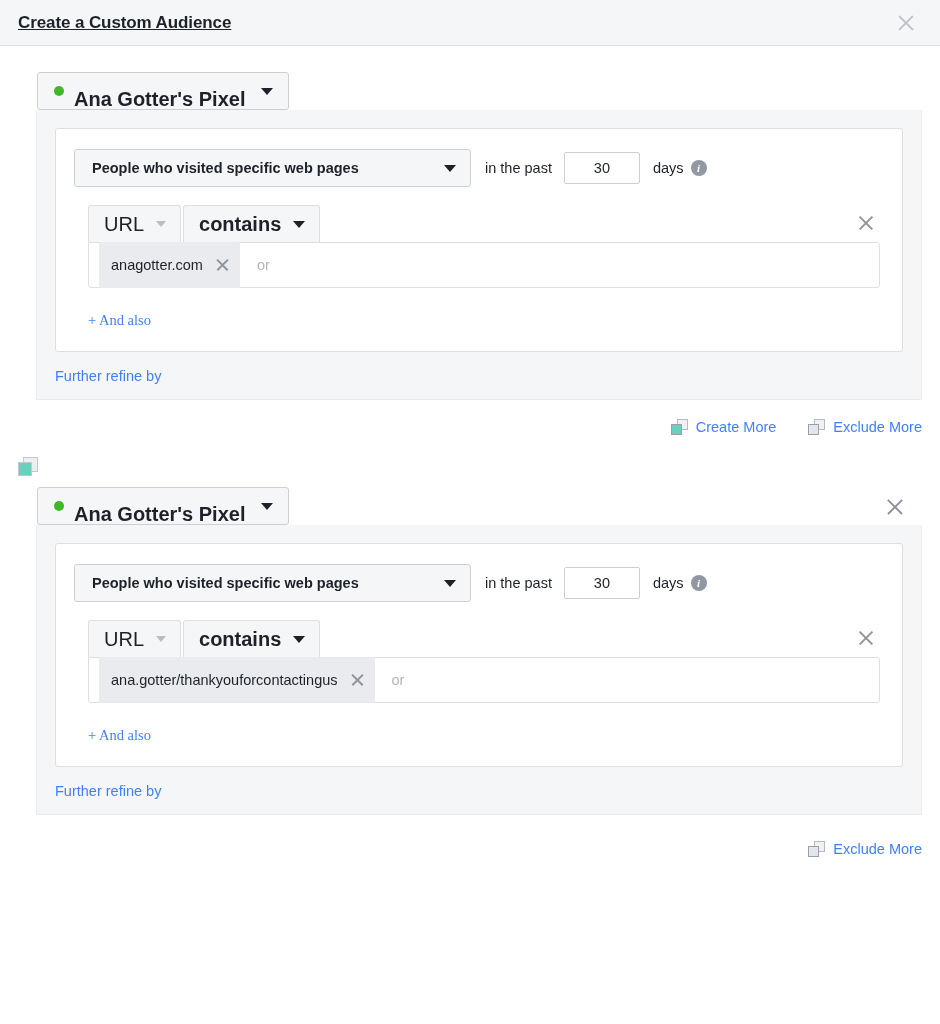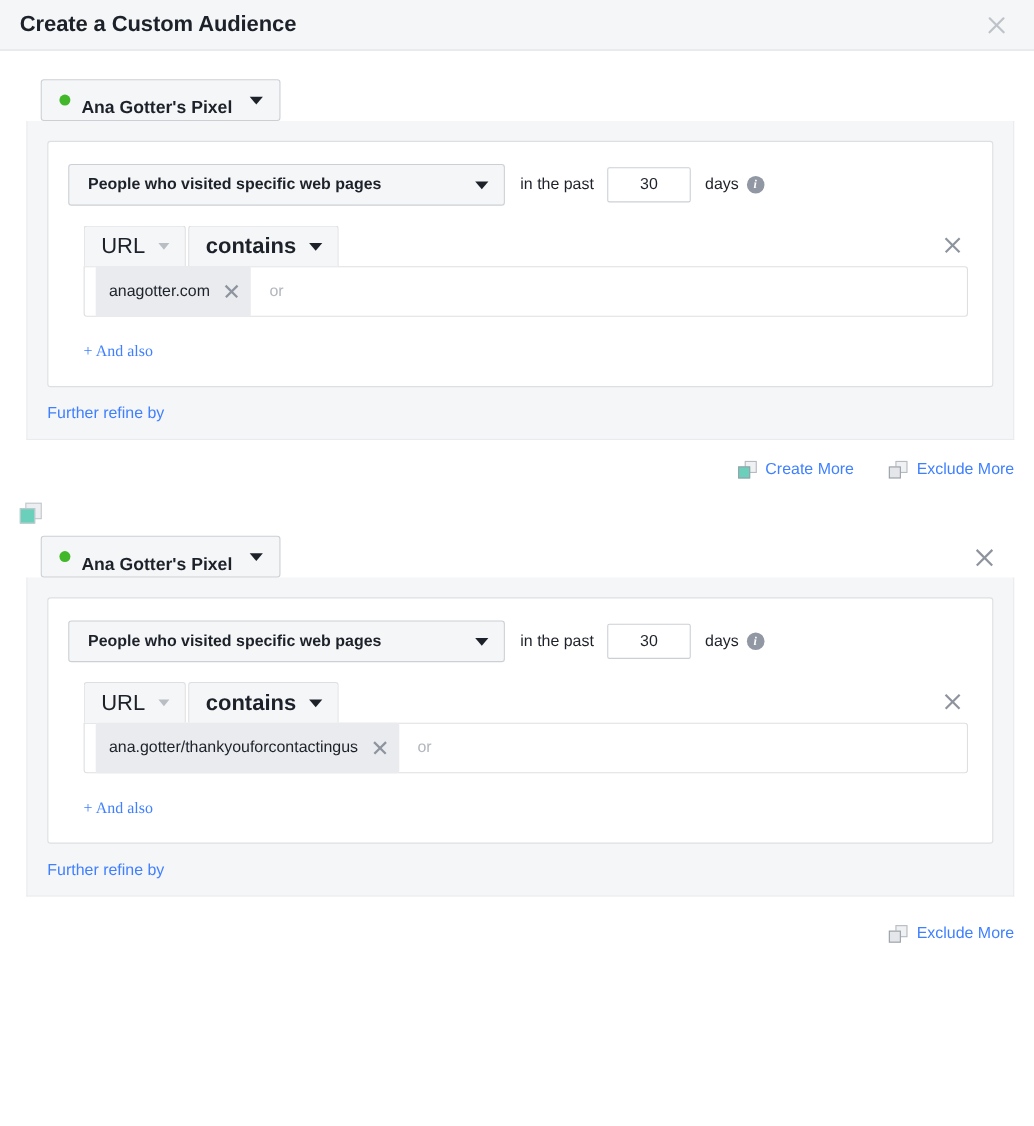--- a/index.html
+++ b/index.html
@@ -15,25 +15,26 @@
   
   .dialog-header {
     height: 46px;
     background: #f5f6f7;
     border-bottom: 1px solid #dddfe2;
     display: flex;
     align-items: center;
     padding: 0 16px 0 18px;
   }
   .dialog-title {
-    font-size: 20px;
+    font-size: 17px;
     font-weight: bold;
     color: #1d2129;
     letter-spacing: -0.1px;
     flex: 1;
+    text-decoration: underline;
   }
   .close-x {
     width: 24px; height: 24px;
     position: relative;
     cursor: pointer;
     margin-right: 6px;
   }
   .close-x::before, .close-x::after {
     content: ""; position: absolute;
     left: 2px; top: 11px;
@@ -93,21 +94,21 @@
     background: #f5f6f7;
     border: 1px solid #ccd0d5;
     border-radius: 3px;
     cursor: pointer;
   }
   .dot-green {
     width: 10px; height: 10px; border-radius: 50%;
     background: #42b72a; flex: none;
   }
   .pixel-name {
-    font-size: 16px; font-weight: bold; color: #1d2129;
+    font-size: 20px; font-weight: bold; color: #1d2129;
     margin: 16px 16px 0 10px;
   }
   .caret-dark {
     width: 0; height: 0;
     border-left: 6.5px solid transparent;
     border-right: 6.5px solid transparent;
     border-top: 7px solid #1d2129;
     flex: none;
   }
   .caret-light {
@@ -127,21 +128,21 @@
     content: ""; position: absolute;
     left: 1px; top: 10px;
     width: 20px; height: 1.8px;
     background: #8d949e;
   }
   .section-x::before { transform: rotate(45deg); }
   .section-x::after  { transform: rotate(-45deg); }
 
   
   .panel {
-    margin: 0 18px 0 24px;
+    margin: 0 18px 0 36px;
     background: #f5f6f7;
     border: 1px solid #e9ebee;
     border-top: none;
     padding: 18px 18px 14px 18px;
   }
   .card {
     background: #ffffff;
     border: 1px solid #dddfe2;
     border-radius: 3px;
     padding: 20px 20px 22px 18px;

